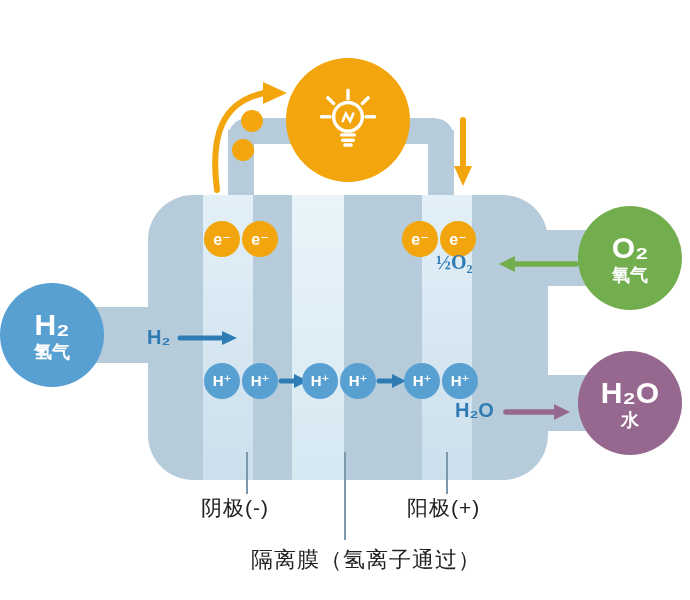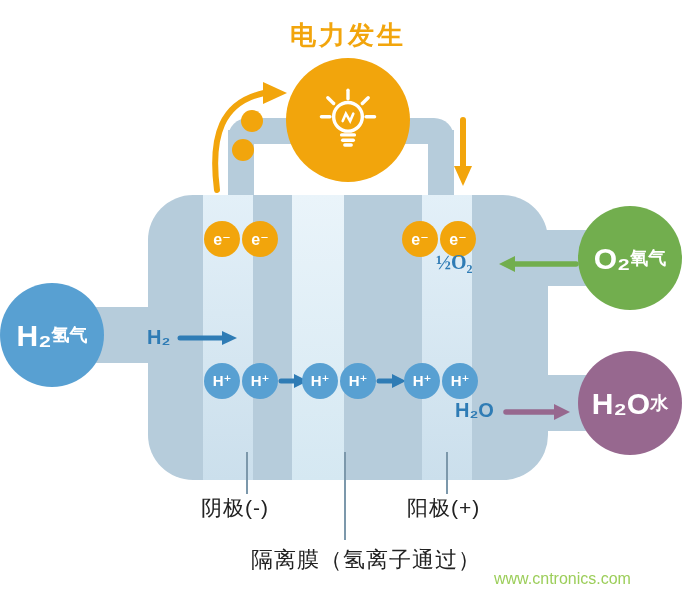--- a/index.html
+++ b/index.html
@@ -15,21 +15,21 @@
   .strip-mid{background:linear-gradient(180deg,#eaf4fa 0%,#d5e8f2 100%);}
   
   .pline{position:absolute;width:2px;background:#7c98ab;}
   
   .bulb-circle{position:absolute;left:286px;top:58px;width:124px;height:124px;border-radius:50%;background:var(--orange);display:flex;align-items:center;justify-content:center;}
   
   .ecirc,.pcirc{position:absolute;width:36px;height:36px;border-radius:50%;display:flex;align-items:center;justify-content:center;color:#fff;font-weight:bold;font-size:16px;}
   .ecirc{background:var(--orange);}
   .pcirc{background:var(--node-blue);font-size:15px;}
   
-  .node{position:absolute;width:104px;height:104px;border-radius:50%;color:#fff;display:flex;flex-direction:row;align-items:center;justify-content:center;line-height:1.1;}
+  .node{position:absolute;width:104px;height:104px;border-radius:50%;color:#fff;display:flex;flex-direction:column;align-items:center;justify-content:center;line-height:1.1;}
   .node .formula{font-size:30px;font-weight:bold;}
   .node .cn{font-size:18px;font-weight:bold;margin-top:2px;}
   .node-h2{background:var(--node-blue);}
   .node-o2{background:var(--green);}
   .node-h2o{background:var(--purple);}
   
   .title{position:absolute;left:268px;top:18px;width:160px;text-align:center;font-size:26px;font-weight:bold;letter-spacing:3px;color:var(--orange);}
   .e-move{position:absolute;left:110px;top:129px;font-size:19px;font-weight:bold;letter-spacing:2px;color:var(--orange);}
   .flow-label{position:absolute;font-size:20px;font-weight:bold;color:var(--text-blue);}
   .lbl{position:absolute;font-size:21px;font-weight:500;color:#222;letter-spacing:1px;}
@@ -120,33 +120,31 @@
   <div class="pcirc" style="left:242px;top:363px;">H⁺</div>
   <div class="pcirc" style="left:302px;top:363px;">H⁺</div>
   <div class="pcirc" style="left:340px;top:363px;">H⁺</div>
   <div class="pcirc" style="left:404px;top:363px;">H⁺</div>
   <div class="pcirc" style="left:442px;top:363px;">H⁺</div>
 
   <div class="flow-label" style="left:147px;top:326px;">H₂</div>
   <div class="flow-label" style="left:436px;top:251px;font-family:Liberation Serif, serif;">½O₂</div>
   <div class="flow-label" style="left:455px;top:399px;">H₂O</div>
 
-  <div class="title">电力发生</div>
 
   <div class="node node-h2" style="left:0px;top:283px;">
     <div class="formula">H₂</div>
     <div class="cn">氢气</div>
   </div>
   <div class="node node-o2" style="left:578px;top:206px;">
     <div class="formula">O₂</div>
     <div class="cn">氧气</div>
   </div>
   <div class="node node-h2o" style="left:578px;top:351px;">
     <div class="formula">H₂O</div>
     <div class="cn">水</div>
   </div>
 
   <div class="lbl" style="left:407px;top:494px;">阳极(+)</div>
   <div class="lbl" style="left:201px;top:494px;">阴极(-)</div>
   <div class="lbl membrane-lbl" style="left:251px;top:545px;">隔离膜（氢离子通过）</div>
 
-  <div class="watermark">www.cntronics.com</div>
 </div>
 
 </body></html>

